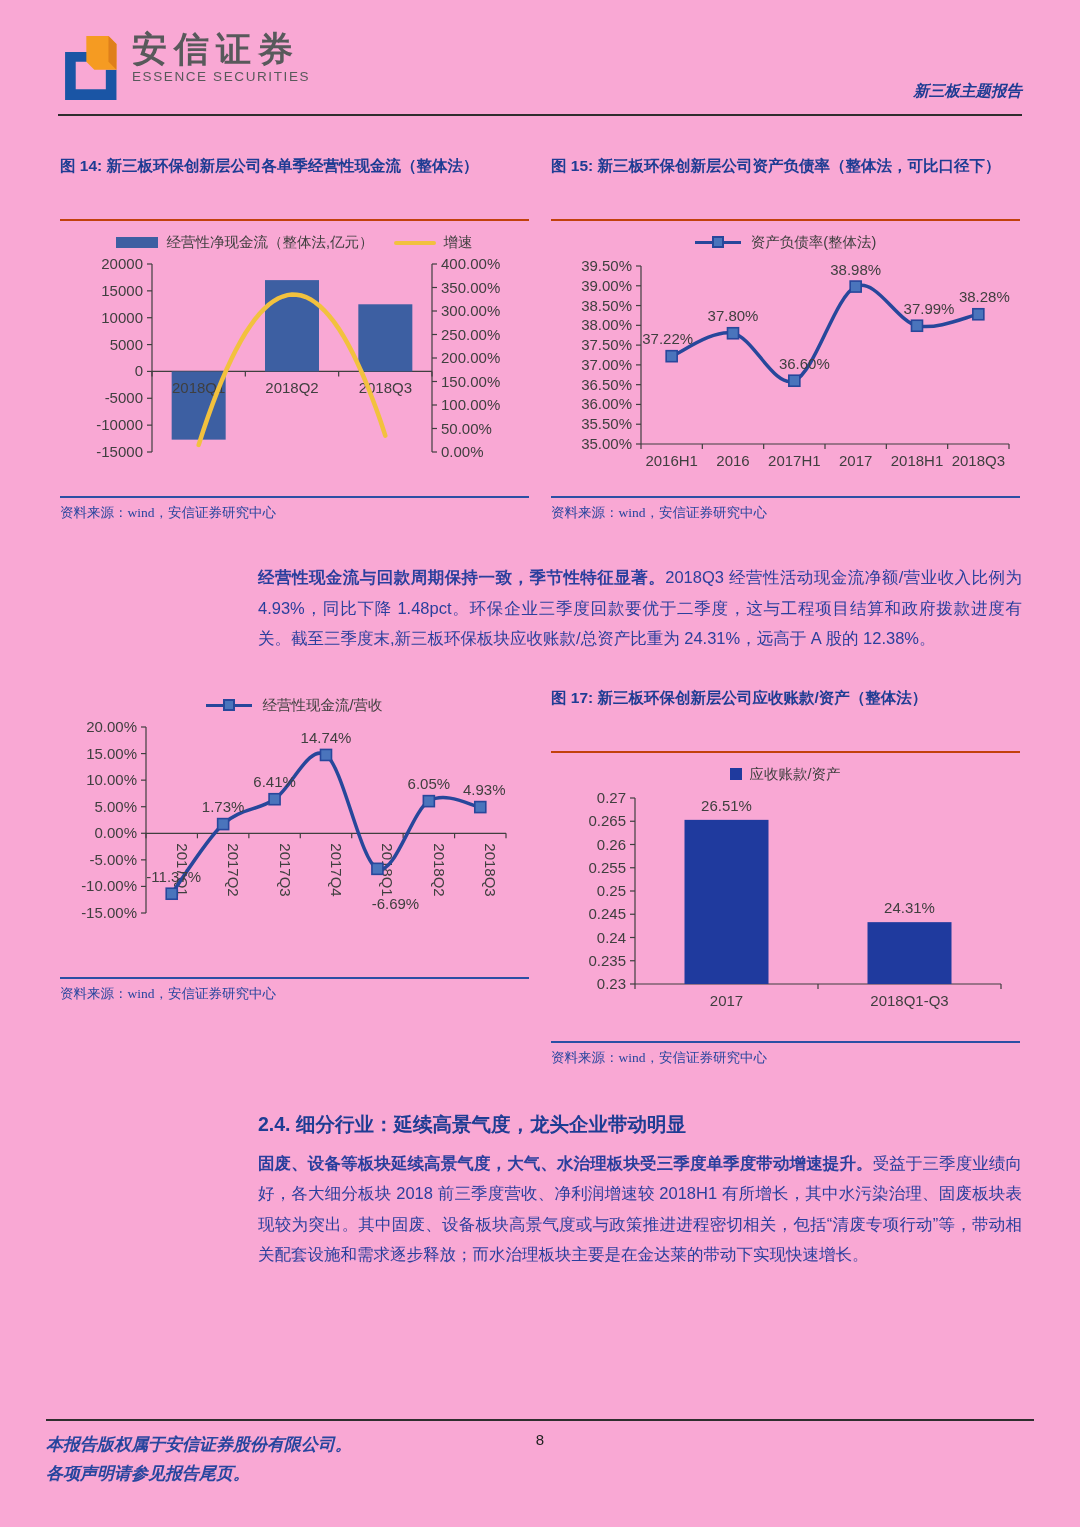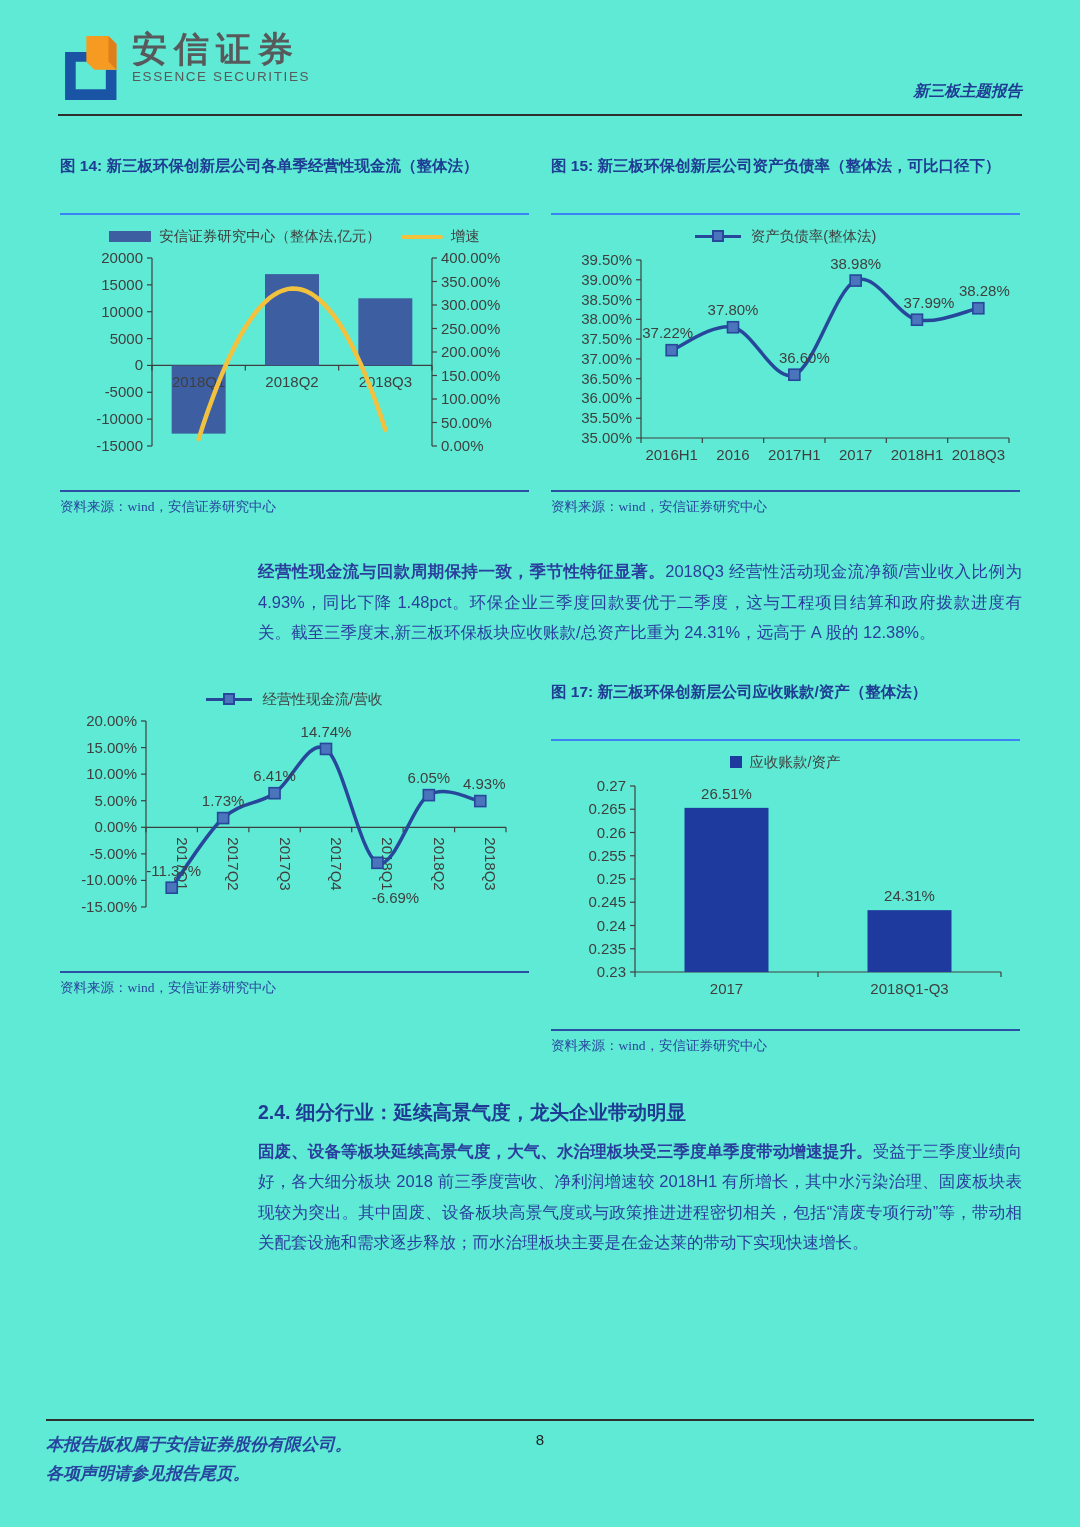--- a/index.html
+++ b/index.html
@@ -1,31 +1,31 @@
 <!DOCTYPE html>
 <html><head>
 <meta charset="utf-8">
 <style>
   html,body{margin:0;padding:0;background:#ffffff;}
-  .page{position:relative;width:1080px;height:1527px;margin:0 auto;background:#5eead4;
+  .page{position:relative;width:1080px;height:1527px;margin:0 auto;background:#f9a8d4;
         font-family:"Liberation Sans",sans-serif;color:#27409e;overflow:hidden;}
   
   .header{display:flex;justify-content:space-between;align-items:flex-end;
           margin:30px 58px 0 58px;padding-bottom:8px;border-bottom:2.5px solid #2e2e2e;}
   .brand{display:flex;align-items:flex-start;}
   .brand-txt{margin-left:12px;}
   .brand-cn{font-size:35px;color:#58595b;font-weight:600;letter-spacing:7px;line-height:1.1;}
   .brand-en{font-size:13.5px;color:#58595b;letter-spacing:1.6px;}
   .doc-type{font-family:"Liberation Serif",serif;font-style:italic;font-weight:bold;
             color:#1e3c93;font-size:15.5px;padding-bottom:4px;margin-left:19px;}
   
   .content{padding:0 60px;}
   .fig-row{display:flex;gap:22px;margin-top:36px;}
   .figure{flex:1;min-width:0;}
-  .fig-head{min-height:58px;border-bottom:2px solid #3b82f6;padding-bottom:3px;}
+  .fig-head{min-height:58px;border-bottom:2px solid #c2410c;padding-bottom:9px;}
   .fig-title{color:#1e3c93;font-weight:bold;font-size:15.5px;line-height:1.75;}
   .legend{display:flex;align-items:center;justify-content:center;
           font-size:14.5px;color:#3f3f3f;margin:12px 0 0 0;}
   .sw-bar{display:inline-block;width:42px;height:11px;background:#3d5fa2;margin-right:8px;}
   .sw-yline{display:inline-block;width:42px;height:4px;background:#f2c13e;border-radius:2px;
             margin:0 8px 0 20px;}
   .sw-line{position:relative;display:inline-block;width:46px;height:3px;background:#27479b;margin-right:10px;}
   .sw-line::after{content:"";position:absolute;left:17px;top:-5px;width:12px;height:12px;
                   background:#4a74bc;border:2px solid #27479b;box-sizing:border-box;}
   .sw-sq{display:inline-block;width:12px;height:12px;background:#1f3a9e;margin-right:7px;}
@@ -71,21 +71,21 @@
   <div class="content">
 
     <div class="fig-row">
 
       <div class="figure">
         <div class="fig-head">
             <div class="fig-title">图 14: 新三板环保创新层公司各单季经营性现金流（整体法）</div>
           </div>
         <div class="legend">
           <span class="sw-bar"></span>
-          <span>安信证券研究中心（整体法,亿元）</span>
+          <span>经营性净现金流（整体法,亿元）</span>
           <span class="sw-yline"></span>
           <span>增速</span>
         </div>
         <div class="chart" id="chart14"><svg viewBox="0 0 470 232" width="470" height="232">
               <line class="ax" x1="87" y1="12" x2="92" y2="12"></line>
               <text x="83" y="17" text-anchor="end">20000</text>
               <line class="ax" x1="87" y1="38.85714285714286" x2="92" y2="38.85714285714286"></line>
               <text x="83" y="43.85714285714286" text-anchor="end">15000</text>
               <line class="ax" x1="87" y1="65.71428571428572" x2="92" y2="65.71428571428572"></line>
               <text x="83" y="70.71428571428572" text-anchor="end">10000</text>

